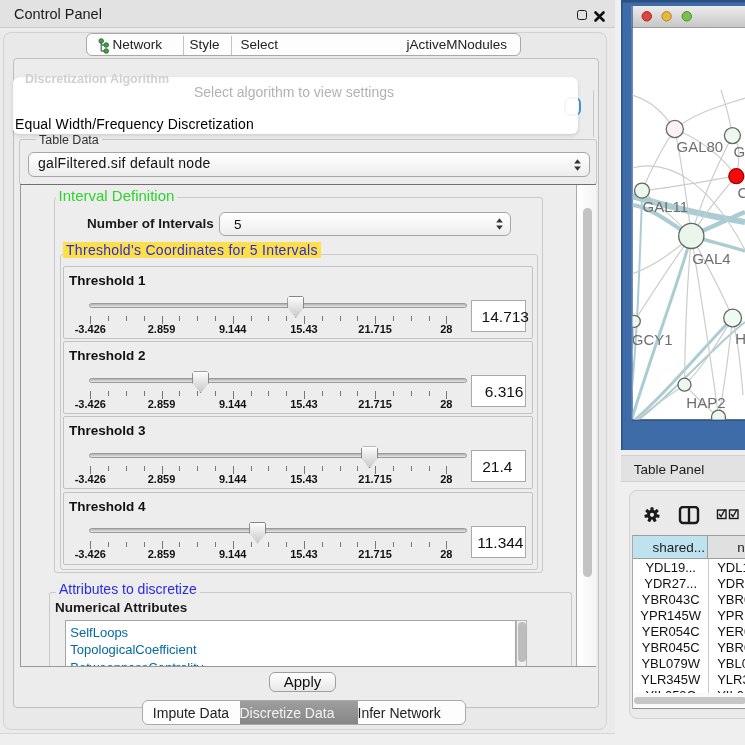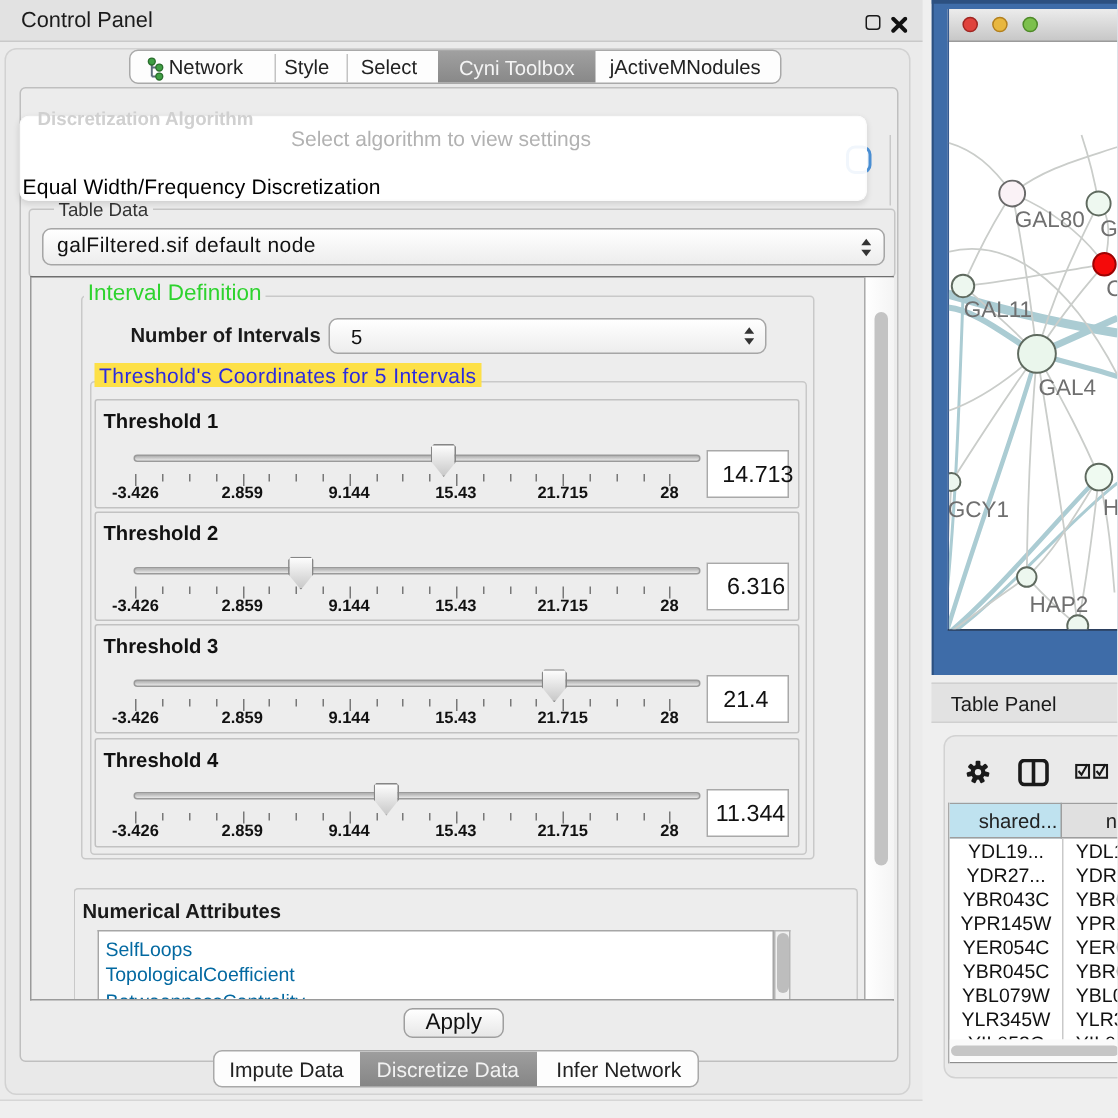--- a/index.html
+++ b/index.html
@@ -24,21 +24,20 @@
     <div class="abs" style="left:2.5px;top:32px;width:604px;height:698px;background:#e9e9e9;border:1px solid #d2d2d2;border-radius:8px;"></div>
 
     <div class="abs" style="left:12.5px;top:58px;width:586px;height:650px;background:#ececec;border:1px solid #bfbfbf;border-radius:4px;"></div>
 
     <div class="abs" style="left:85.5px;top:33px;width:435.5px;height:23px;background:#fdfdfd;border:1px solid #a9a9a9;border-radius:6px;overflow:hidden;font-size:13.5px;color:#222;">
       <div class="abs" style="left:26px;top:2.5px;">Network</div>
       <div class="abs" style="left:96px;top:2px;width:1px;height:19px;background:#c3c3c3;"></div>
       <div class="abs" style="left:103px;top:2.5px;">Style</div>
       <div class="abs" style="left:144.3px;top:2px;width:1px;height:19px;background:#c3c3c3;"></div>
       <div class="abs" style="left:154px;top:2.5px;">Select</div>
-      <div class="abs" style="left:205.5px;top:0;width:105px;height:23px;background:linear-gradient(#a0a0a0,#868686);color:#f4f4f4;text-align:center;line-height:23px;">Cyni Toolbox</div>
       <div class="abs" style="left:320px;top:2.5px;">jActiveMNodules</div>
 
       <svg class="abs" style="left:11px;top:2px;" width="13" height="19" viewBox="0 0 13 19">
         <path d="M3.2 5 L3.2 15 M3.2 9 L7.5 9 M3.2 15 L7.5 15" stroke="#5c6b7a" stroke-width="1.3" fill="none"></path>
         <circle cx="3.2" cy="5" r="2.3" fill="#3f9f44" stroke="#2b6e2e" stroke-width="0.9"></circle>
         <circle cx="8.2" cy="9" r="2.3" fill="#3f9f44" stroke="#2b6e2e" stroke-width="0.9"></circle>
         <circle cx="8.2" cy="15" r="2.3" fill="#3f9f44" stroke="#2b6e2e" stroke-width="0.9"></circle>
       </svg>
     </div>
 
@@ -198,33 +197,34 @@
         <div class="abs" style="left:416.3px;top:548.1px;width:60px;text-align:center;font-size:11px;font-weight:bold;color:#111;">28</div>
         <div class="abs" style="left:249.10000000000002px;top:521.6px;width:17px;height:22px;background:linear-gradient(#fdfdfd,#c9c9c9);border:1px solid #868686;clip-path:polygon(12% 0, 88% 0, 100% 10%, 100% 52%, 50% 100%, 0 52%, 0 10%);"></div>
         <div class="abs" style="left:471px;top:525.6px;width:55px;height:32px;background:#ffffff;border:1px solid #a9a9a9;"></div>
         <div class="abs" style="left:471px;top:533.6px;width:52.5px;text-align:right;font-size:15.5px;color:#111;">11.344</div>
       </div>
 
     <div class="abs" style="left:575.5px;top:185px;width:20px;height:480.5px;background:linear-gradient(to right,#ffffff,#f4f4f4);border-left:1px solid #ababab;"></div>
     <div class="abs" style="left:582.5px;top:208px;width:9px;height:368.5px;background:#c3c3c3;border-radius:5px;"></div>
 
     <div class="abs" style="left:48.5px;top:591.5px;width:523px;height:74px;border:1px solid #c9c9c9;border-bottom:none;border-radius:3px 3px 0 0;"></div>
+    <div class="abs" style="left:56px;top:580.5px;background:#ececec;padding:0 3px;font-size:14px;color:#2b2be0;">Attributes to discretize</div>
     <div class="abs" style="left:55px;top:599.5px;font-size:13.5px;font-weight:bold;color:#1a1a1a;">Numerical Attributes</div>
     <div class="abs" style="left:65.3px;top:620.2px;width:450.5px;height:45.8px;background:#ffffff;border:1px solid #a6a6a6;border-bottom:none;overflow:hidden;">
       <div style="padding:2.5px 0 0 4px;font-size:13px;color:#0369a1;line-height:17.5px;">SelfLoops<br>TopologicalCoefficient<br>BetweennessCentrality</div>
     </div>
     <div class="abs" style="left:515.8px;top:620.2px;width:11.5px;height:45.8px;background:#f0f0f0;border:1px solid #b5b5b5;border-bottom:none;"></div>
     <div class="abs" style="left:517.5px;top:621.6px;width:8px;height:40px;background:#bdbdbd;border-radius:4px;"></div>
 
     <div class="abs" style="left:269px;top:671.5px;width:67px;height:20px;background:linear-gradient(#ffffff,#e7e7e7);border:1.2px solid #9f9f9f;border-radius:6px;text-align:center;font-size:15px;color:#111;line-height:18.5px;">Apply</div>
 
     <div class="abs" style="left:141.5px;top:700px;width:324.5px;height:25px;background:#fdfdfd;border:1px solid #a9a9a9;border-radius:6px;overflow:hidden;font-size:14px;color:#222;">
       <div class="abs" style="left:0;top:0;width:97px;height:25px;text-align:center;line-height:25px;">Impute Data</div>
-      <div class="abs" style="left:97px;top:0;width:118px;height:25px;background:linear-gradient(#9e9e9e,#848484);color:#f2f2f2;text-align:center;line-height:25px;">Discretize Data</div>
-      <div class="abs" style="left:215px;top:0;width:110px;height:25px;text-align:center;line-height:25px;">Infer Network</div>
+      <div class="abs" style="left:97px;top:0;width:118px;height:25px;background:linear-gradient(#9e9e9e,#848484);color:#f2f2f2;line-height:25px;">Discretize Data</div>
+      <div class="abs" style="left:215px;top:0;width:110px;height:25px;line-height:25px;">Infer Network</div>
     </div>
   </div>
 
   <div class="abs" style="left:13px;top:77px;width:565px;height:57px;background:#ffffff;border:1px solid #c9c9c9;border-radius:6px;box-shadow:0 2px 4px rgba(0,0,0,0.12);"></div>
 
   <div class="abs" style="left:563.5px;top:97px;width:17px;height:19px;border:2.5px solid #4a8ed2;border-radius:6px;background:#f4f7fa;"></div>
   <div class="abs" style="left:592.5px;top:90px;width:1px;height:47px;background:#c9c9c9;"></div>
   <div class="abs" style="left:13px;top:77px;width:565px;height:57px;background:#ffffff;opacity:0.92;border-radius:6px;"></div>
   <div class="abs" style="left:25px;top:71.5px;font-size:12.5px;font-weight:bold;color:#d0d0d0;">Discretization Algorithm</div>
   <div class="abs" style="left:194px;top:83.5px;font-size:14px;letter-spacing:0;color:#b2b2b2;">Select algorithm to view settings</div>

